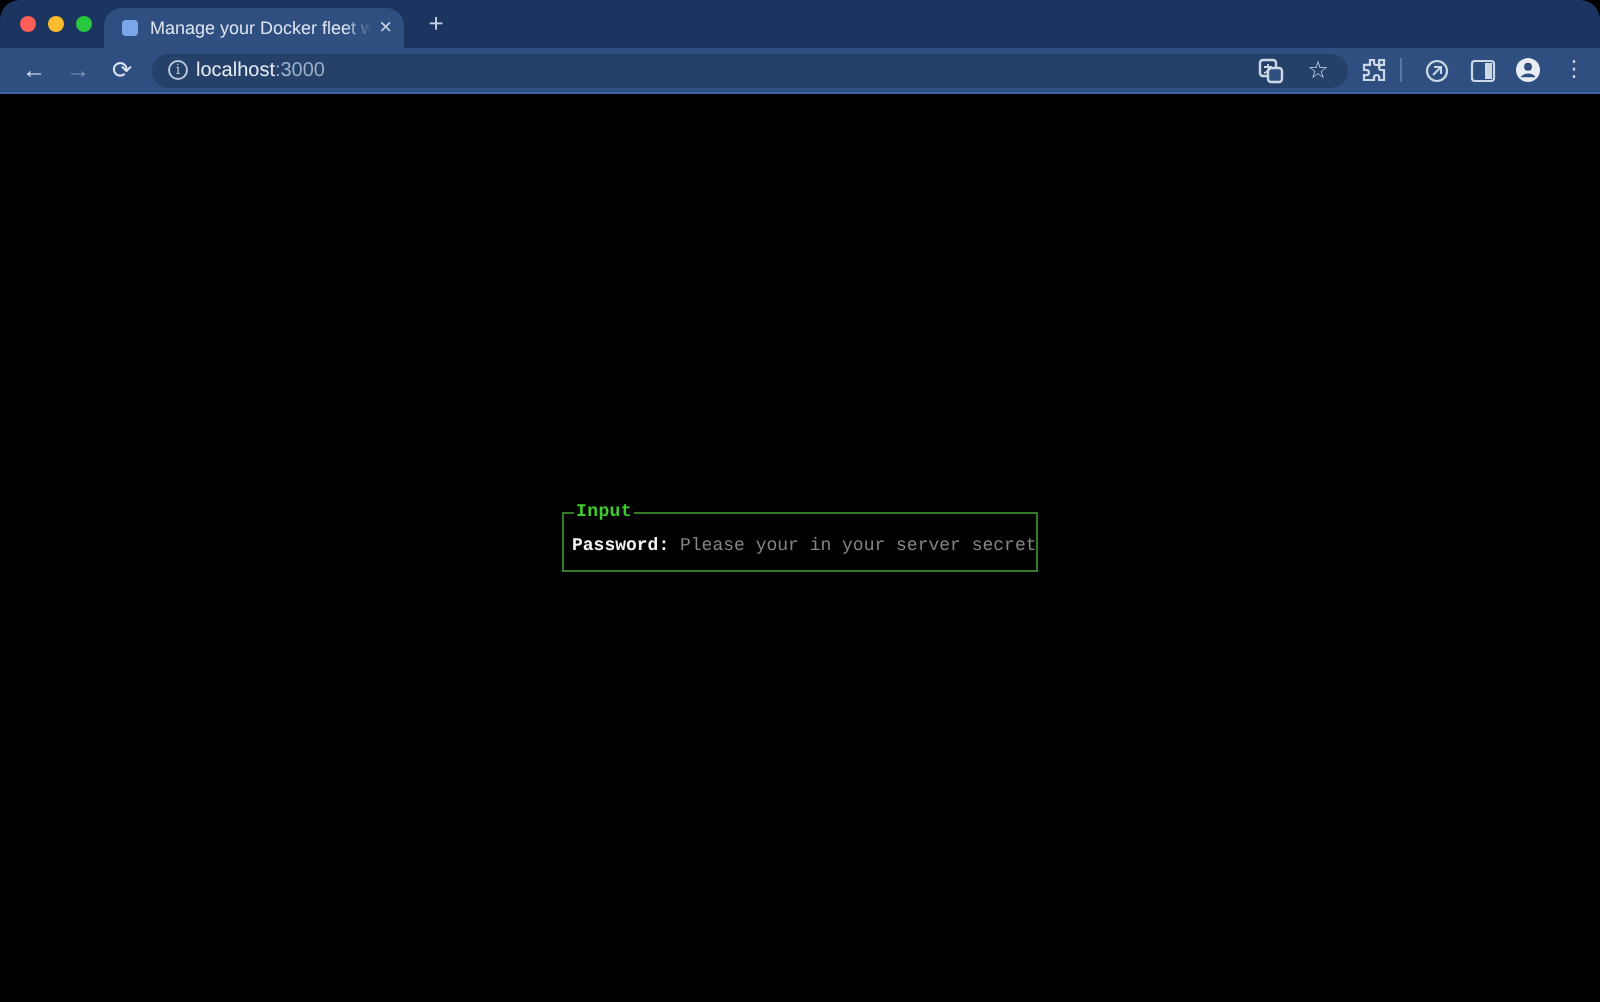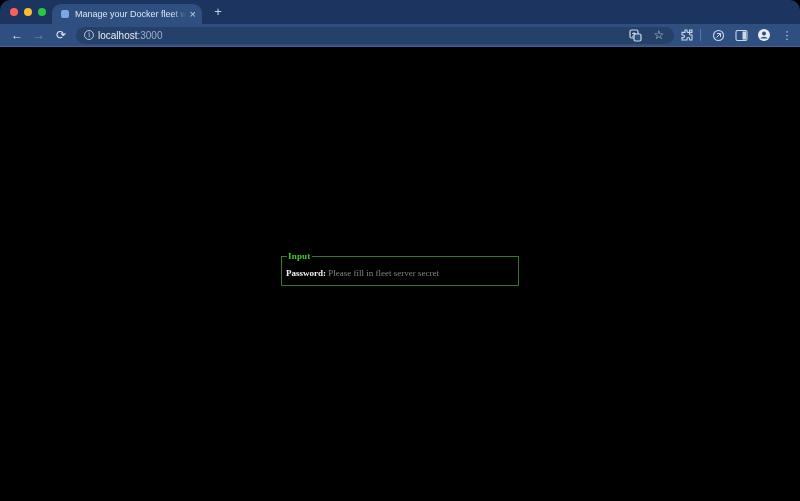--- a/index.html
+++ b/index.html
@@ -51,21 +51,21 @@
              flex: 0 0 auto; }
   .tb-icon svg { display: block; }
   .star { color: #cdd8e6; font-size: 12px; line-height: 12px; }
   .sep { width: 1px; height: 12px; background: #5a77a3; margin: 0 6px; flex: 0 0 auto; }
   .right-icons { display: flex; align-items: center; gap: 9px; margin-left: 4px; flex: 0 0 auto; }
   .dots { color: #cdd8e6; font-size: 11px; letter-spacing: 0; line-height: 12px; }
 
   
   .content { flex: 1 1 auto; background: #000; position: relative;
              display: flex; align-items: center; justify-content: center;
-             font-family: Liberation Serif, serif; }
+             font-family: Liberation Mono, monospace; }
   .tui-box { position: relative; width: 238px; border: 1px solid #357a28;
              padding: 11px 4px 7px 4px; margin-top: -6px; }
   .tui-box-title { position: absolute; top: -6px; left: 5px; background: #000;
                    color: #3ecb2d; font-weight: bold; font-size: 9px; line-height: 10px;
                    padding: 0 1px; letter-spacing: 0.2px; }
   .tui-line { font-size: 9px; white-space: nowrap; letter-spacing: 0; }
   .tui-label { color: #f2f2f2; font-weight: bold; }
   .tui-placeholder { color: #848484; }
 </style>
 </head>
@@ -140,18 +140,18 @@
         </svg>
       </span>
       <span class="tb-icon dots">⋮</span>
     </div>
   </div>
 
   <div class="content">
     <div class="tui-box">
       <span class="tui-box-title">Input</span>
       <div class="tui-line">
-        <span class="tui-label">Password:</span><span class="tui-placeholder"> Please fill in fleet server secret</span>
+        <span class="tui-label">Password:</span><span class="tui-placeholder"> Please your in your server secret</span>
       </div>
     </div>
   </div>
 
 </div>
 
 </body></html>

